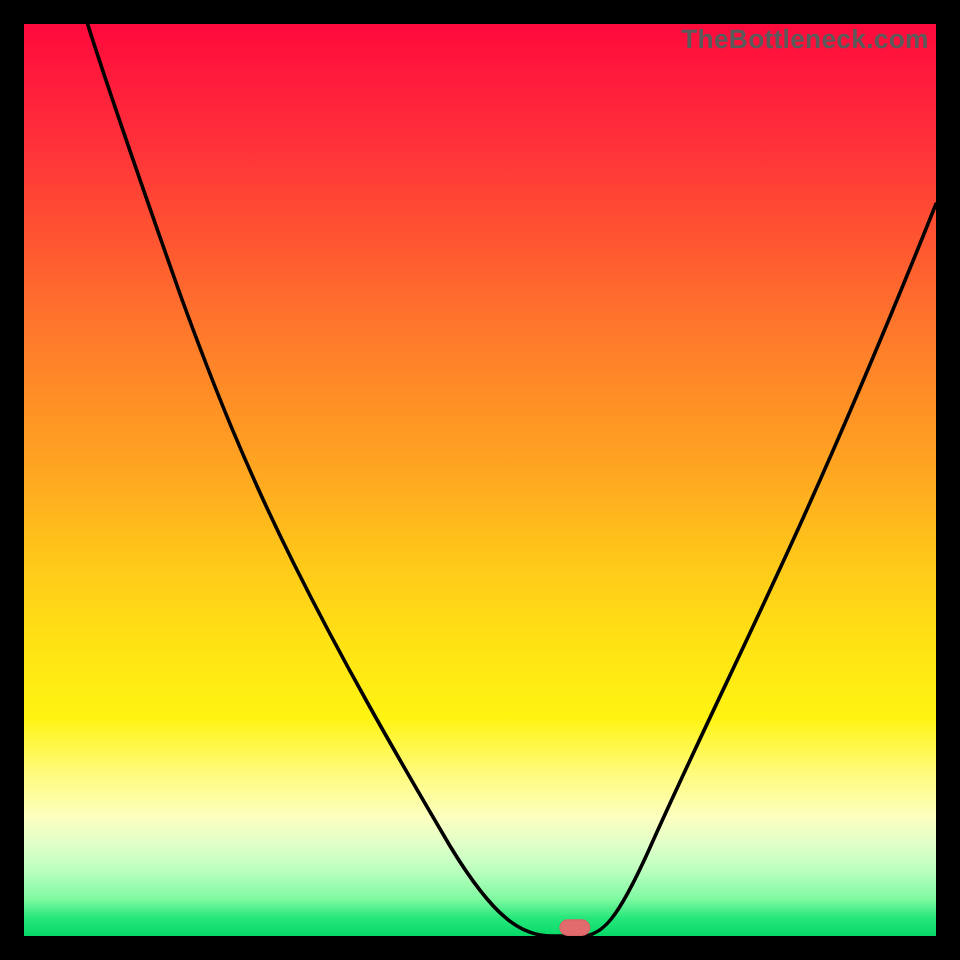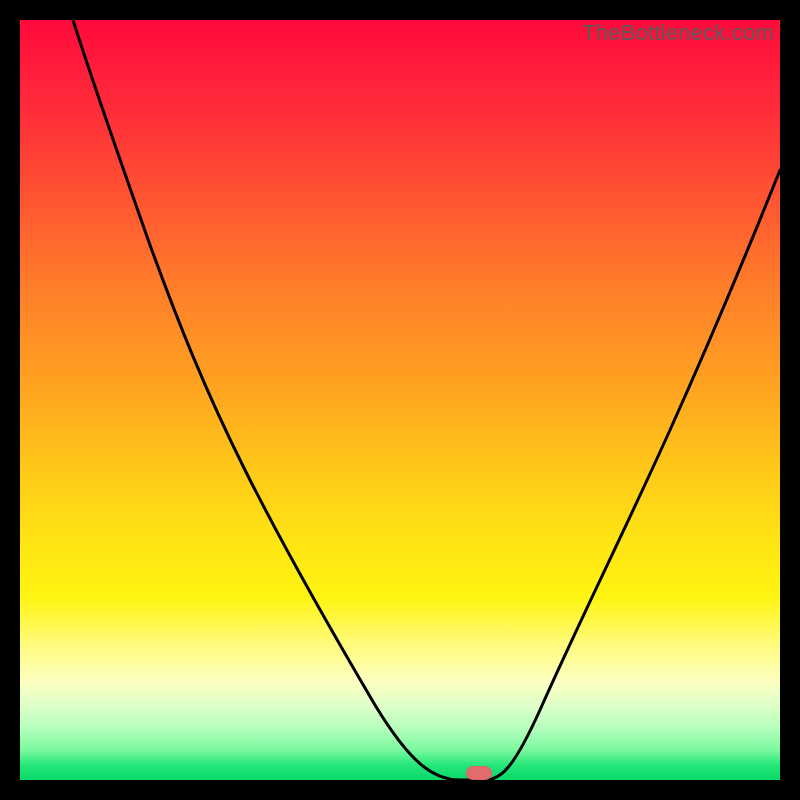--- a/index.html
+++ b/index.html
@@ -41,21 +41,21 @@
       #27e77a 98%,
       #06d968 100%
     );
   }
   .watermark {
     position: absolute;
     top: 0px;
     right: 6px;
     color: #5a5a5a;
     font-size: 22px;
-    font-weight: 400;
+    font-weight: 700;
     letter-spacing: 0.2px;
     user-select: none;
   }
   svg.curve {
     position: absolute;
     left: 0;
     top: 0;
     width: 760px;
     height: 760px;
   }

